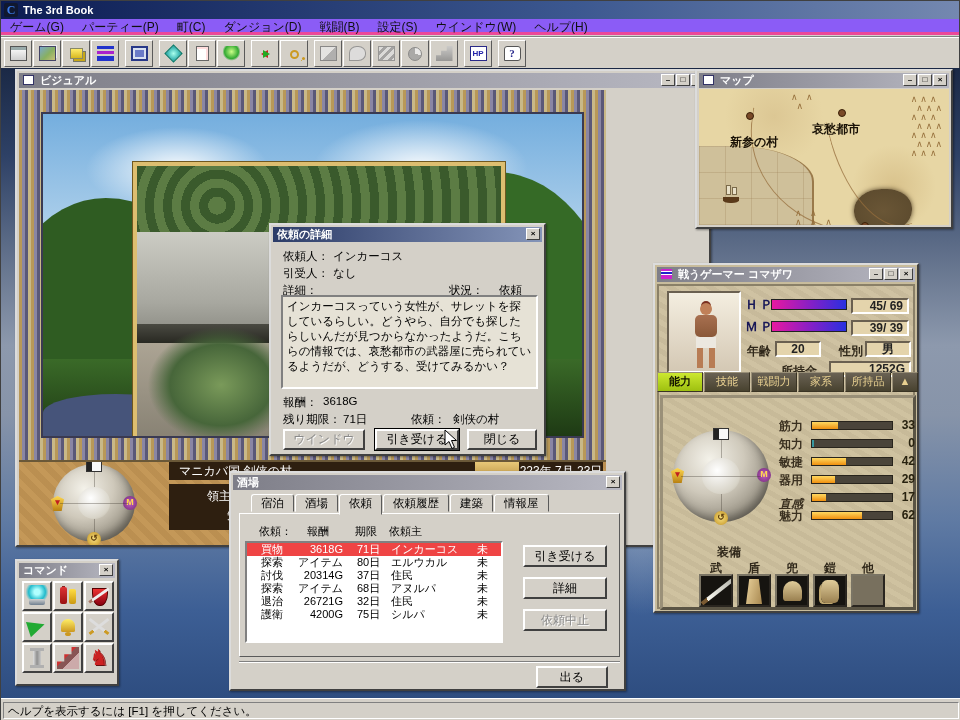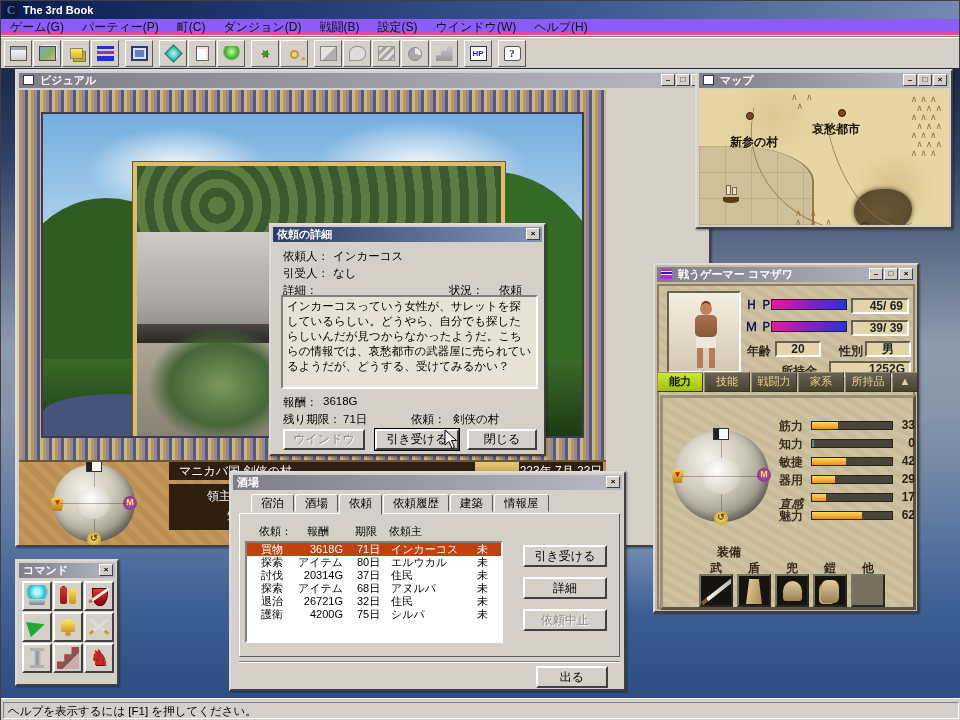--- a/index.html
+++ b/index.html
@@ -150,21 +150,21 @@
 
   
   #tavern{left:228px;top:470px;width:397px;height:220px;z-index:20}
   #tavern-tabs{position:absolute;left:20px;top:21px;height:20px;display:flex;}
   .ttab{height:18px;padding:0 9px;background:#d4d0c8;border:1px solid;border-color:#fff #5a5a5a #d4d0c8 #fff;border-radius:3px 3px 0 0;font-size:11.5px;line-height:17px;color:#000;margin-right:1px}
   .ttab.active{height:21px;font-weight:normal;z-index:3;position:relative;border-bottom-color:#d4d0c8}
   #tavern-panel{position:absolute;left:8px;top:40px;width:381px;height:144px;border:1px solid;border-color:#fff #5a5a5a #5a5a5a #fff;z-index:1}
   #tavern-headers{position:absolute;left:14px;top:51px;width:258px;display:flex;font-size:11px;color:#000;z-index:2}
   #tavern-list{position:absolute;left:14px;top:68px;width:258px;height:102px;background:#fff;border:2px solid;border-color:#808080 #fff #fff #808080;overflow:hidden;z-index:2}
   .trow{display:flex;font-size:11px;line-height:13px;color:#000;white-space:nowrap}
-  .trow.sel{background:#c2410c;color:#fff}
+  .trow.sel{background:#ef4444;color:#fff}
   .c0{width:14px;flex:none}.c1{width:36px;flex:none}.c2{width:46px;flex:none;text-align:right}.c3{width:14px;flex:none}.c4{width:34px;flex:none}.c5{width:86px;flex:none}.c6{flex:1}
   #tavern .btn{position:absolute;width:84px;height:22px;line-height:18px}
   #tavern-sep{position:absolute;left:8px;top:188px;width:381px;height:2px;border-top:1px solid #808080;border-bottom:1px solid #fff}
 
   
   #cmdwin{left:14px;top:558px;width:104px;height:127px;z-index:20}
   #cmd-grid{position:absolute;left:5px;top:20px;width:96px;display:flex;flex-wrap:wrap}
   .cbtn{width:30px;height:30px;margin:0 1px 1px 0;border:2px solid;border-color:#fff #404040 #404040 #fff;background:#d4d0c8;padding:0}
   .ci{position:relative;display:block;width:22px;height:22px;margin:auto}
   .fountain-icon{background:radial-gradient(circle at 50% 32%,#b0ffff 15%,#22bbcc 45%,rgba(0,0,0,0) 62%)}

